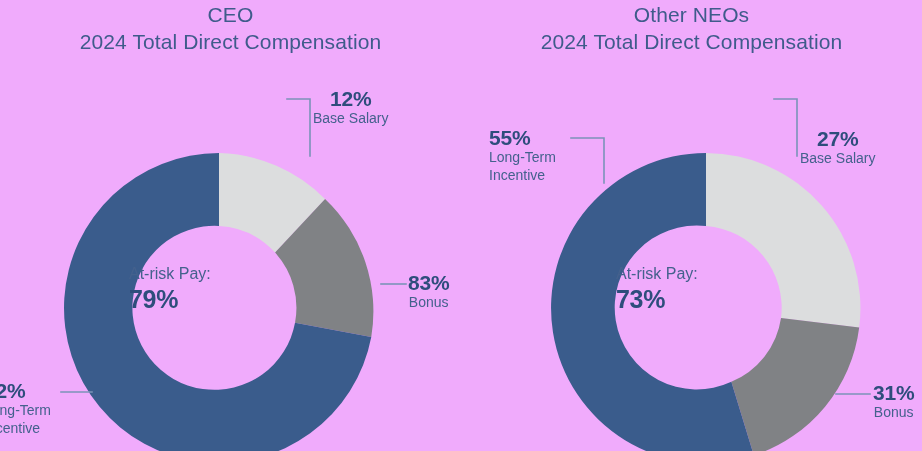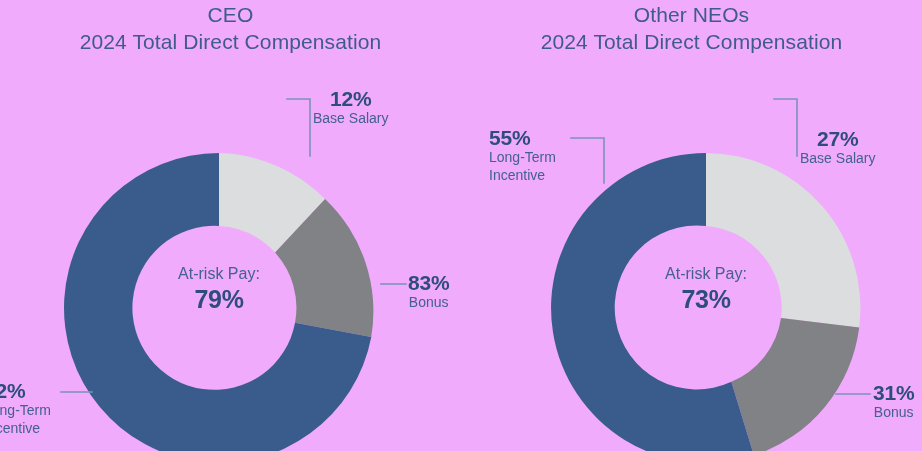--- a/index.html
+++ b/index.html
@@ -61,21 +61,21 @@
     left: 0;
     top: 0;
     width: 461px;
     height: 451px;
     overflow: visible;
   }
 
   .center-label {
     position: absolute;
     width: 180px;
-    text-align: center;
+    text-align: left;
     pointer-events: none;
   }
   .center-label .at-risk-text {
     display: block;
     font-size: 16px;
     color: #44618D;
     line-height: 1.2;
   }
   .center-label .at-risk-value {
     display: block;

